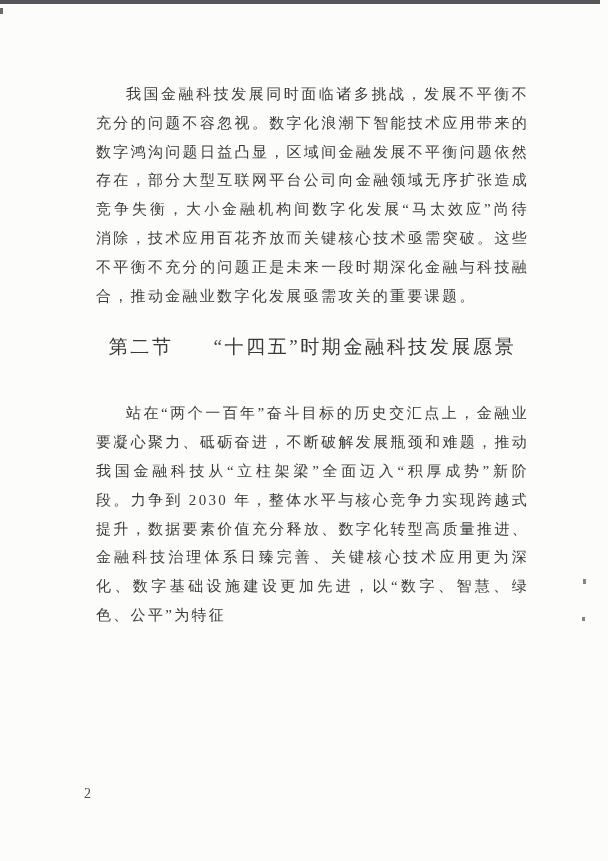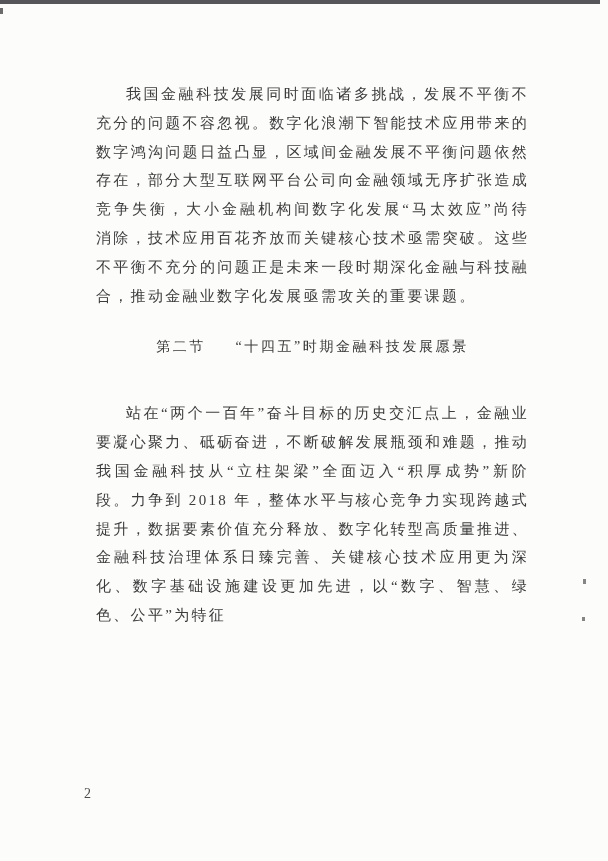--- a/index.html
+++ b/index.html
@@ -40,21 +40,21 @@
     font-size: 15px;
     line-height: 28.8px;
     letter-spacing: 2.3px;
     text-align: justify;
     text-justify: inter-ideograph;
     text-indent: 2em;
   }
   .heading {
     margin: 22px 0 38px 0;
     text-align: center;
-    font-size: 14px;
+    font-size: 19px;
     line-height: 29px;
     letter-spacing: 2.6px;
     color: #3a3a3a;
     white-space: nowrap;
   }
   .hgap {
     display: inline-block;
     width: 2.1em;
   }
   .page-number {
@@ -84,19 +84,19 @@
   <div class="speck speck-r1"></div>
   <div class="speck speck-r2"></div>
 
   <div class="content">
 
     <p class="para">我国金融科技发展同时面临诸多挑战，发展不平衡不充分的问题不容忽视。数字化浪潮下智能技术应用带来的数字鸿沟问题日益凸显，区域间金融发展不平衡问题依然存在，部分大型互联网平台公司向金融领域无序扩张造成竞争失衡，大小金融机构间数字化发展“马太效应”尚待消除，技术应用百花齐放而关键核心技术亟需突破。这些不平衡不充分的问题正是未来一段时期深化金融与科技融合，推动金融业数字化发展亟需攻关的重要课题。</p>
 
     <div class="heading"><span>第二节</span><span class="hgap"></span><span>“十四五”时期金融科技发展愿景</span></div>
 
 
-    <p class="para">站在“两个一百年”奋斗目标的历史交汇点上，金融业要凝心聚力、砥砺奋进，不断破解发展瓶颈和难题，推动我国金融科技从“立柱架梁”全面迈入“积厚成势”新阶段。力争到 2018 年，整体水平与核心竞争力实现跨越式提升，数据要素价值充分释放、数字化转型高质量推进、金融科技治理体系日臻完善、关键核心技术应用更为深化、数字基础设施建设更加先进，以“数字、智慧、绿色、公平”为特征</p>
+    <p class="para">站在“两个一百年”奋斗目标的历史交汇点上，金融业要凝心聚力、砥砺奋进，不断破解发展瓶颈和难题，推动我国金融科技从“立柱架梁”全面迈入“积厚成势”新阶段。力争到 2030 年，整体水平与核心竞争力实现跨越式提升，数据要素价值充分释放、数字化转型高质量推进、金融科技治理体系日臻完善、关键核心技术应用更为深化、数字基础设施建设更加先进，以“数字、智慧、绿色、公平”为特征</p>
 
   </div>
 
   <div class="page-number">2</div>
 
 </div>
 
 </body></html>

